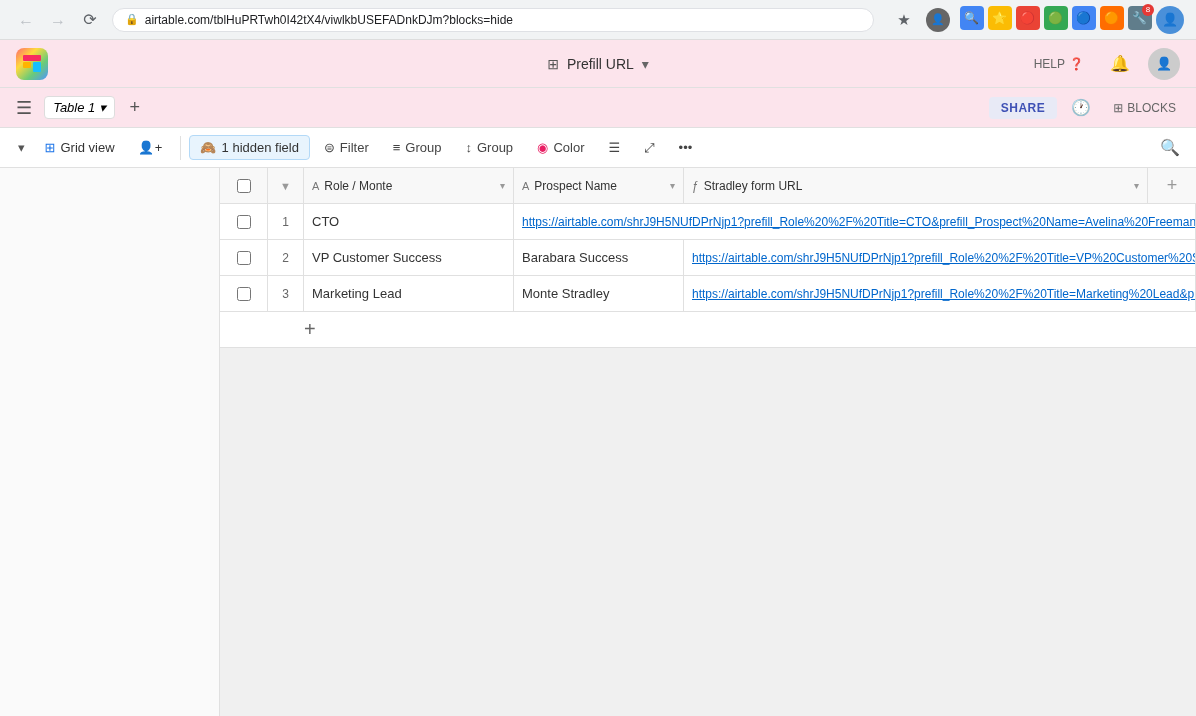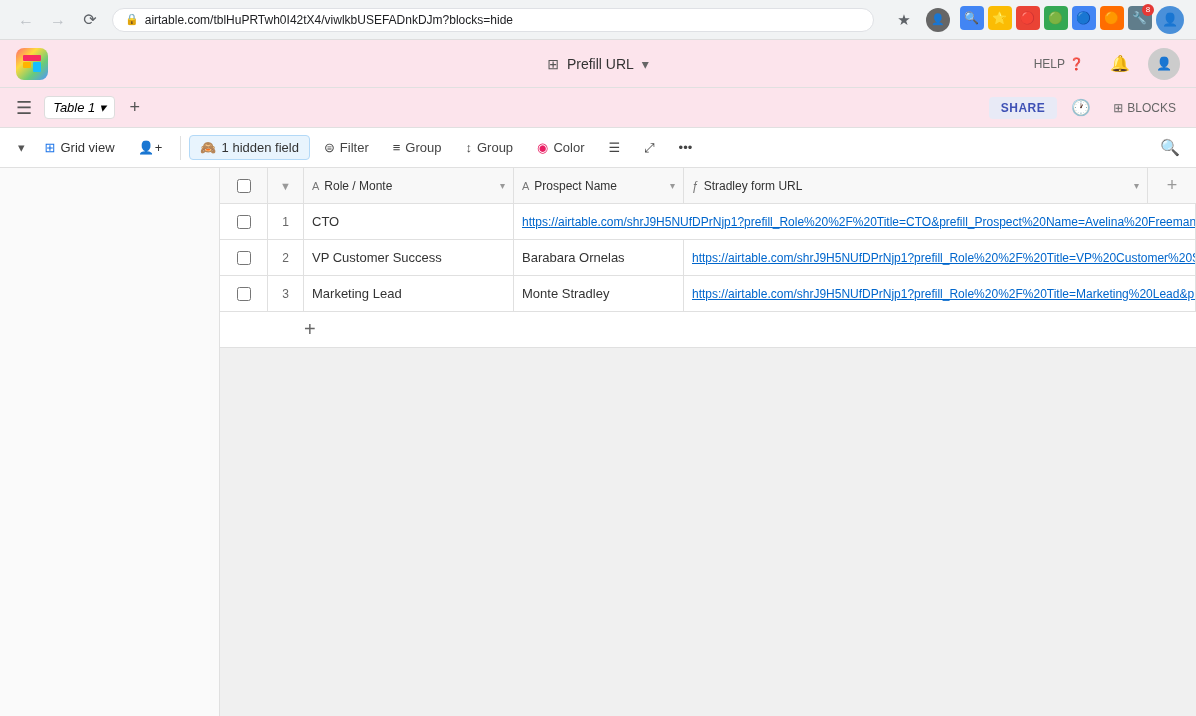--- a/index.html
+++ b/index.html
@@ -431,21 +431,21 @@
         <div class="cell-checkbox">
           <input type="checkbox" class="checkbox-input" style="">
         </div>
         <div class="cell-row-num">
           <span>2</span>
         </div>
         <div class="cell col-role">
           <span>VP Customer Success</span>
         </div>
         <div class="cell col-prospect">
-          <span>Barabara Ornelas</span>
+          <span>Barabara Success</span>
         </div>
         <div class="cell cell-url col-url">
           <span>https://airtable.com/shrJ9H5NUfDPrNjp1?prefill_Role%20%2F%20Title=VP%20Customer%20Success&amp;prefill_Prospect%20Name=Barabara%20Ornelas</span>
         </div>
       </div>
 
       <div class="table-row">
         <div class="cell-checkbox">
           <input type="checkbox" class="checkbox-input" style="">
         </div>

